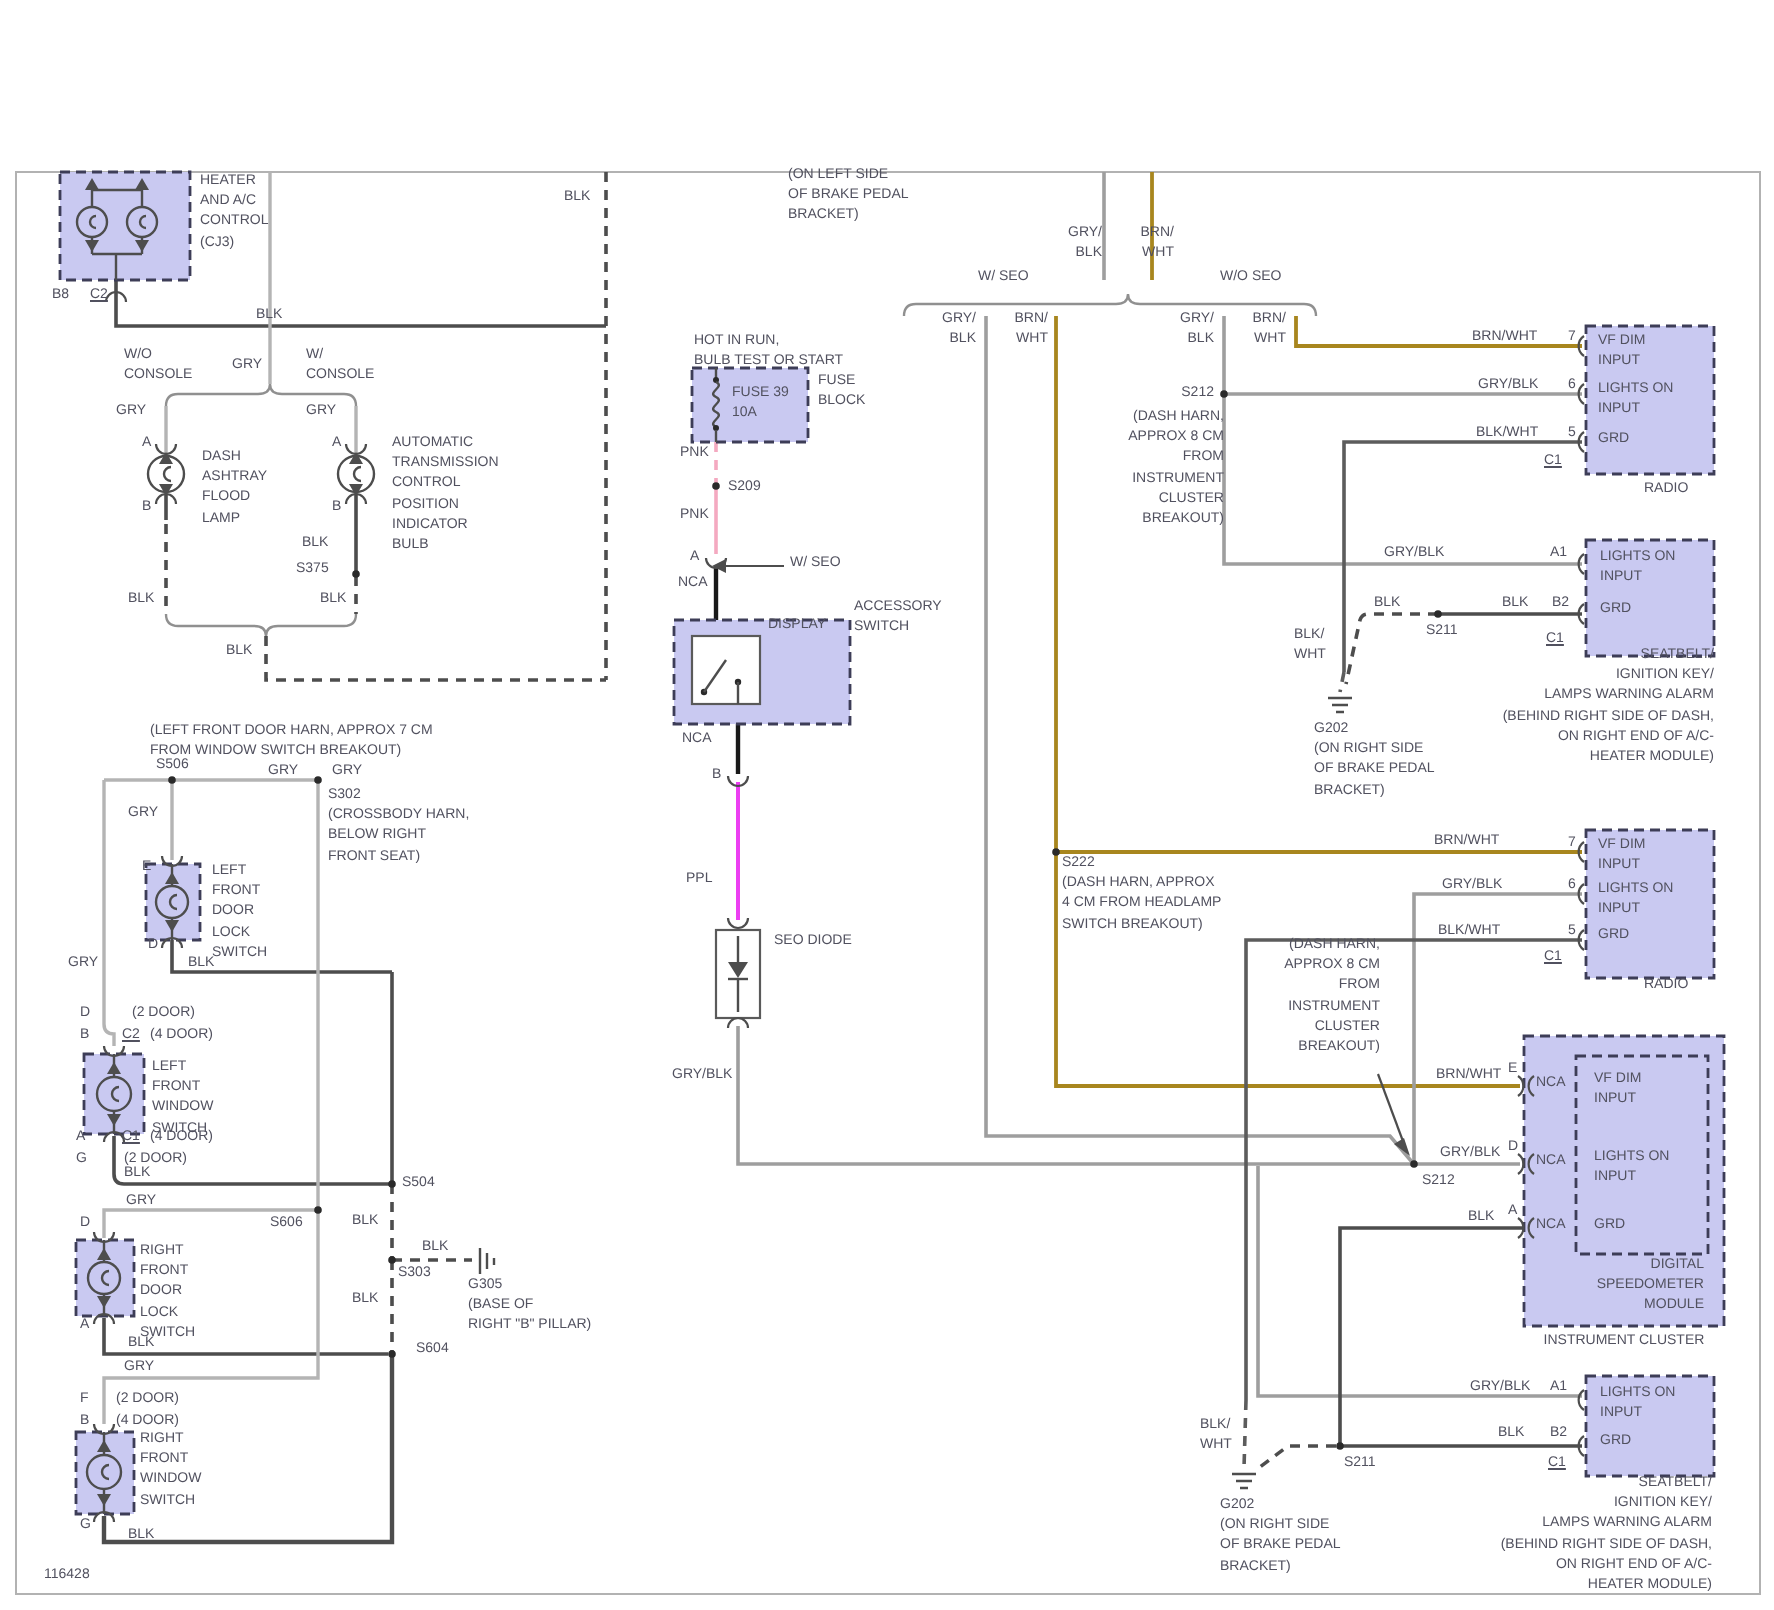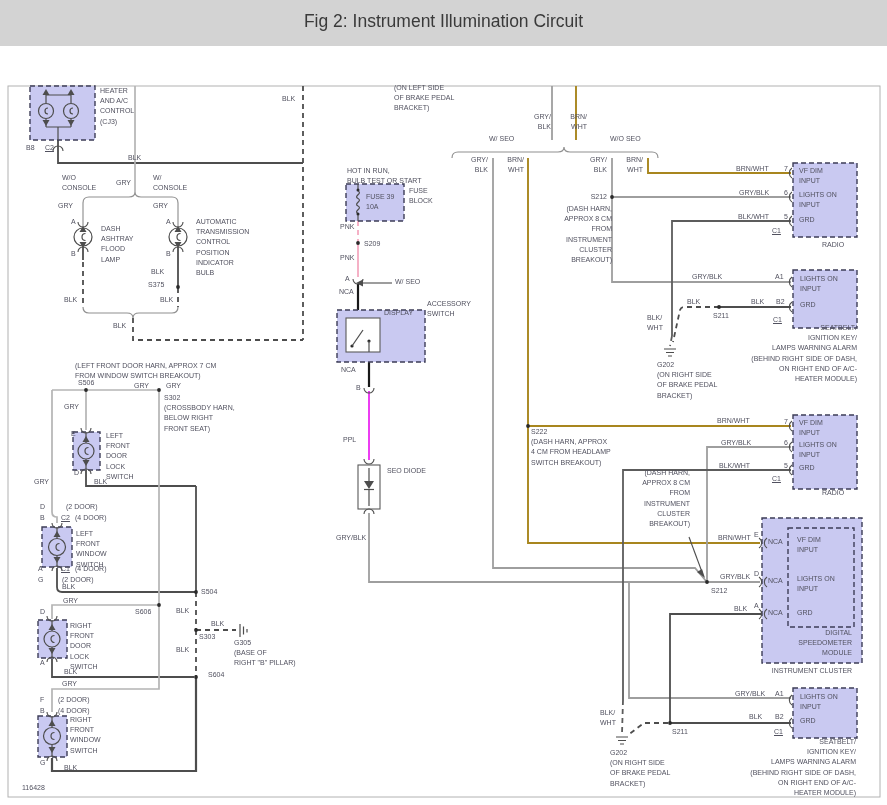--- a/index.html
+++ b/index.html
@@ -27,23 +27,20 @@
   .pbox{fill:#c9c9f1;stroke:#3d3d57;stroke-width:1.4;stroke-dasharray:5 3}
   .wbox{fill:#ffffff;stroke:#5a5a5a;stroke-width:1.1}
   .dot{fill:#2a2a2a;stroke:none}
   .arr{fill:#4d4d4d;stroke:none}
   .brd{fill:none;stroke:#b2b2b2;stroke-width:1}
 </style>
 </head>
 <body>
 
 <div id="wrap">
-  <div id="hdr">
-    <div id="title">Fig 2: Instrument Illumination Circuit</div>
-  </div>
 
   <svg width="887" height="805">
     <rect class="brd" x="8" y="86" width="872" height="711"></rect>
 
     <g>
       <path class="sdk" d="M58,140 V163 H303"></path>
       <path class="sgry" d="M135,86 V192"></path>
       <path class="sbc" d="M83,203 Q83,197 89,197 H129 Q135,197 135,192 Q135,197 141,197 H172 Q178,197 178,203"></path>
       <path class="sgry" d="M83,203 V227"></path>
       <path class="sgry" d="M178,203 V227"></path>

